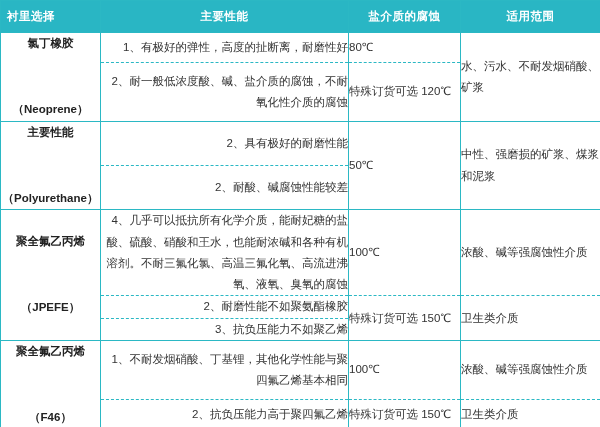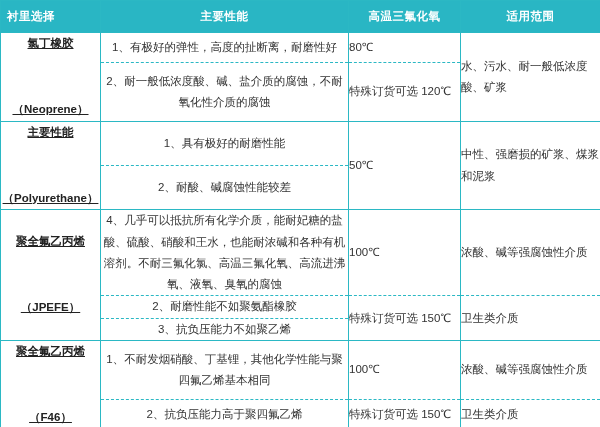--- a/index.html
+++ b/index.html
@@ -50,33 +50,32 @@
   .col-c { width: 112px; }
   .col-d { width: 140px; }
 
   td.material {
     text-align: center;
     font-size: 11.5px;
     font-weight: bold;
     color: #222;
     line-height: 1.9;
     padding: 6px 4px;
-    text-decoration: underline;
   }
   td.material .en {
     display: block;
     font-weight: bold;
     margin-top: 44px;
   }
   td.prop {
     font-size: 11.5px;
     color: #333;
     line-height: 1.85;
     padding: 7px 10px 7px 12px;
-    text-align: center;
+    text-align: right;
   }
   td.temp {
     font-size: 11.5px;
     color: #333;
     line-height: 1.85;
     padding: 6px 4px;
   }
   td.scope {
     font-size: 11.5px;
     color: #333;
@@ -96,46 +95,46 @@
     <colgroup>
       <col class="col-a">
         <col class="col-b">
         <col class="col-c">
         <col class="col-d">
     </colgroup>
     <thead>
       <tr>
         <th class="first">衬里选择</th>
         <th>主要性能</th>
-        <th>高温三氟化氧</th>
+        <th>盐介质的腐蚀</th>
         <th>适用范围</th>
       </tr>
     </thead>
     <tbody>
 
       <tr>
         <td class="material" rowspan="2">
           <span>氯丁橡胶</span>
           <span class="en">（Neoprene）</span>
         </td>
         <td class="prop dash-b">1、有极好的弹性，高度的扯断离，耐磨性好</td>
         <td class="temp dash-b">80℃</td>
-        <td class="scope" rowspan="2">水、污水、耐一般低浓度酸、矿浆</td>
+        <td class="scope" rowspan="2">水、污水、不耐发烟硝酸、矿浆</td>
       </tr>
       <tr>
         <td class="prop dash-t">2、耐一般低浓度酸、碱、盐介质的腐蚀，不耐氧化性介质的腐蚀</td>
         <td class="temp dash-t">特殊订货可选 120℃</td>
       </tr>
 
       <tr>
         <td class="material" rowspan="2">
           <span>主要性能</span>
           <span class="en">（Polyurethane）</span>
         </td>
-        <td class="prop dash-b">1、具有极好的耐磨性能</td>
+        <td class="prop dash-b">2、具有极好的耐磨性能</td>
         <td class="temp" rowspan="2">50℃</td>
         <td class="scope" rowspan="2">中性、强磨损的矿浆、煤浆和泥浆</td>
       </tr>
       <tr>
         <td class="prop dash-t">2、耐酸、碱腐蚀性能较差</td>
       </tr>
 
       <tr>
         <td class="material" rowspan="3">
           <span>聚全氟乙丙烯</span>

